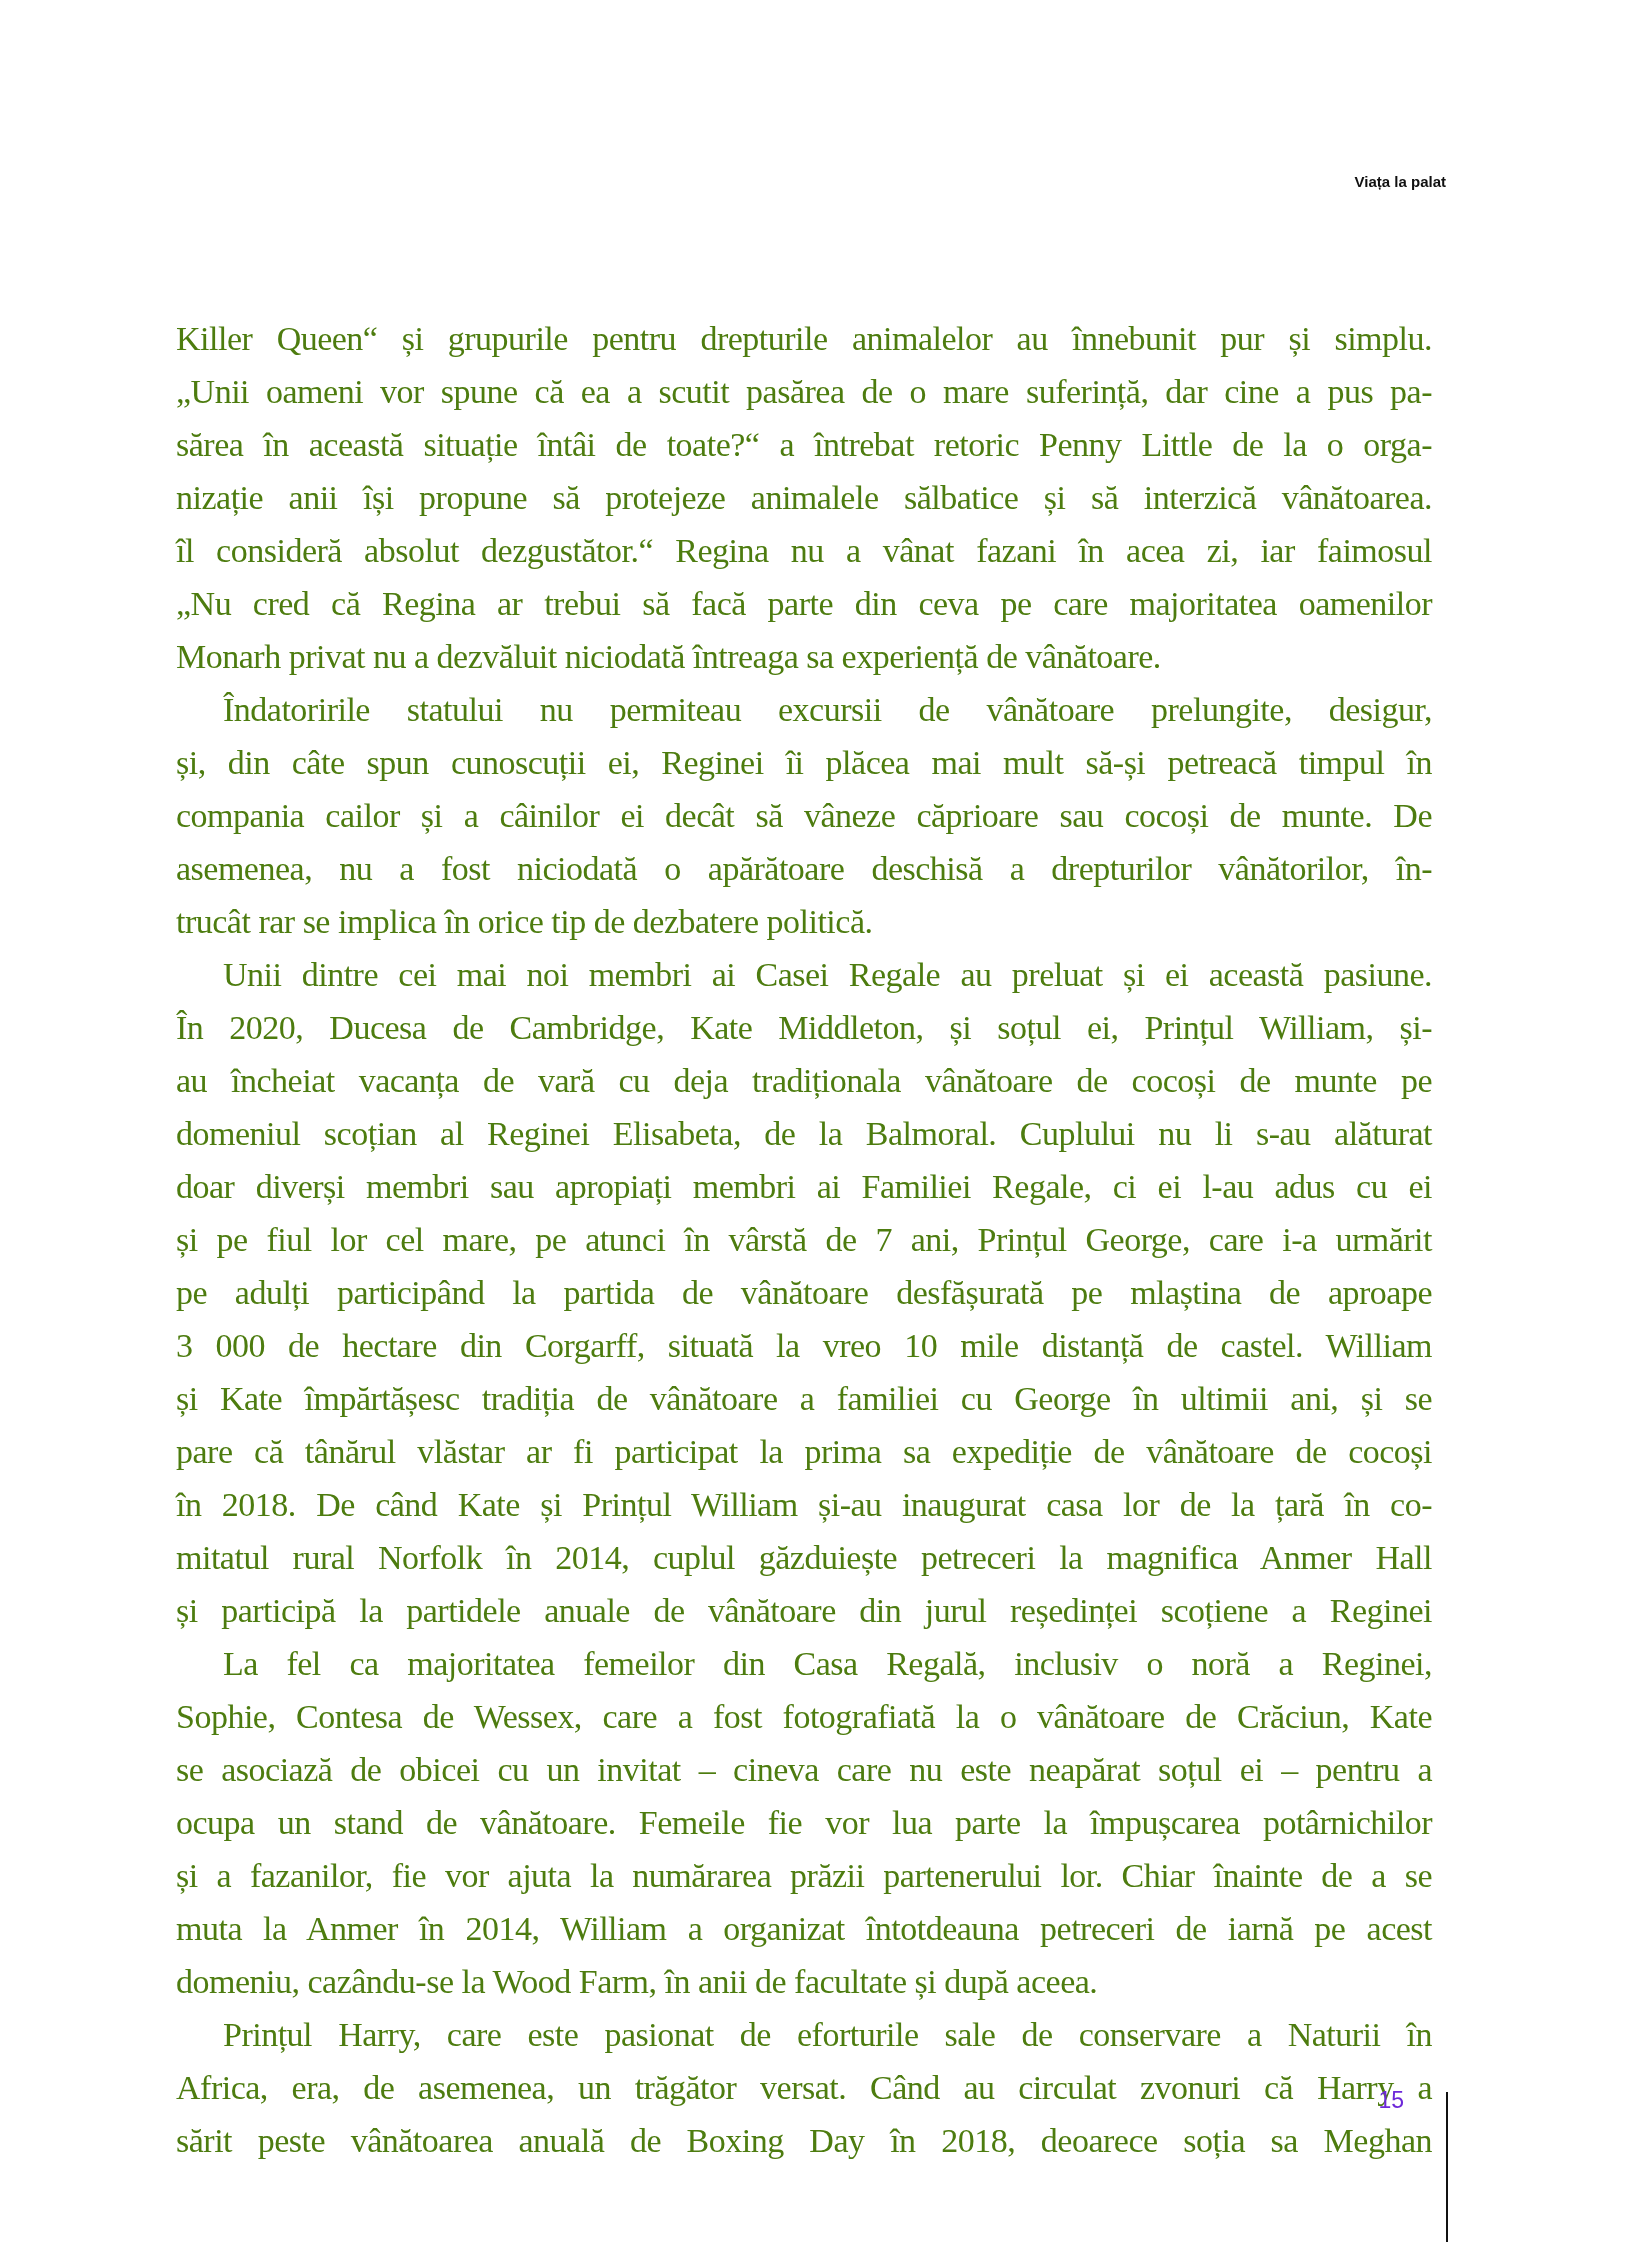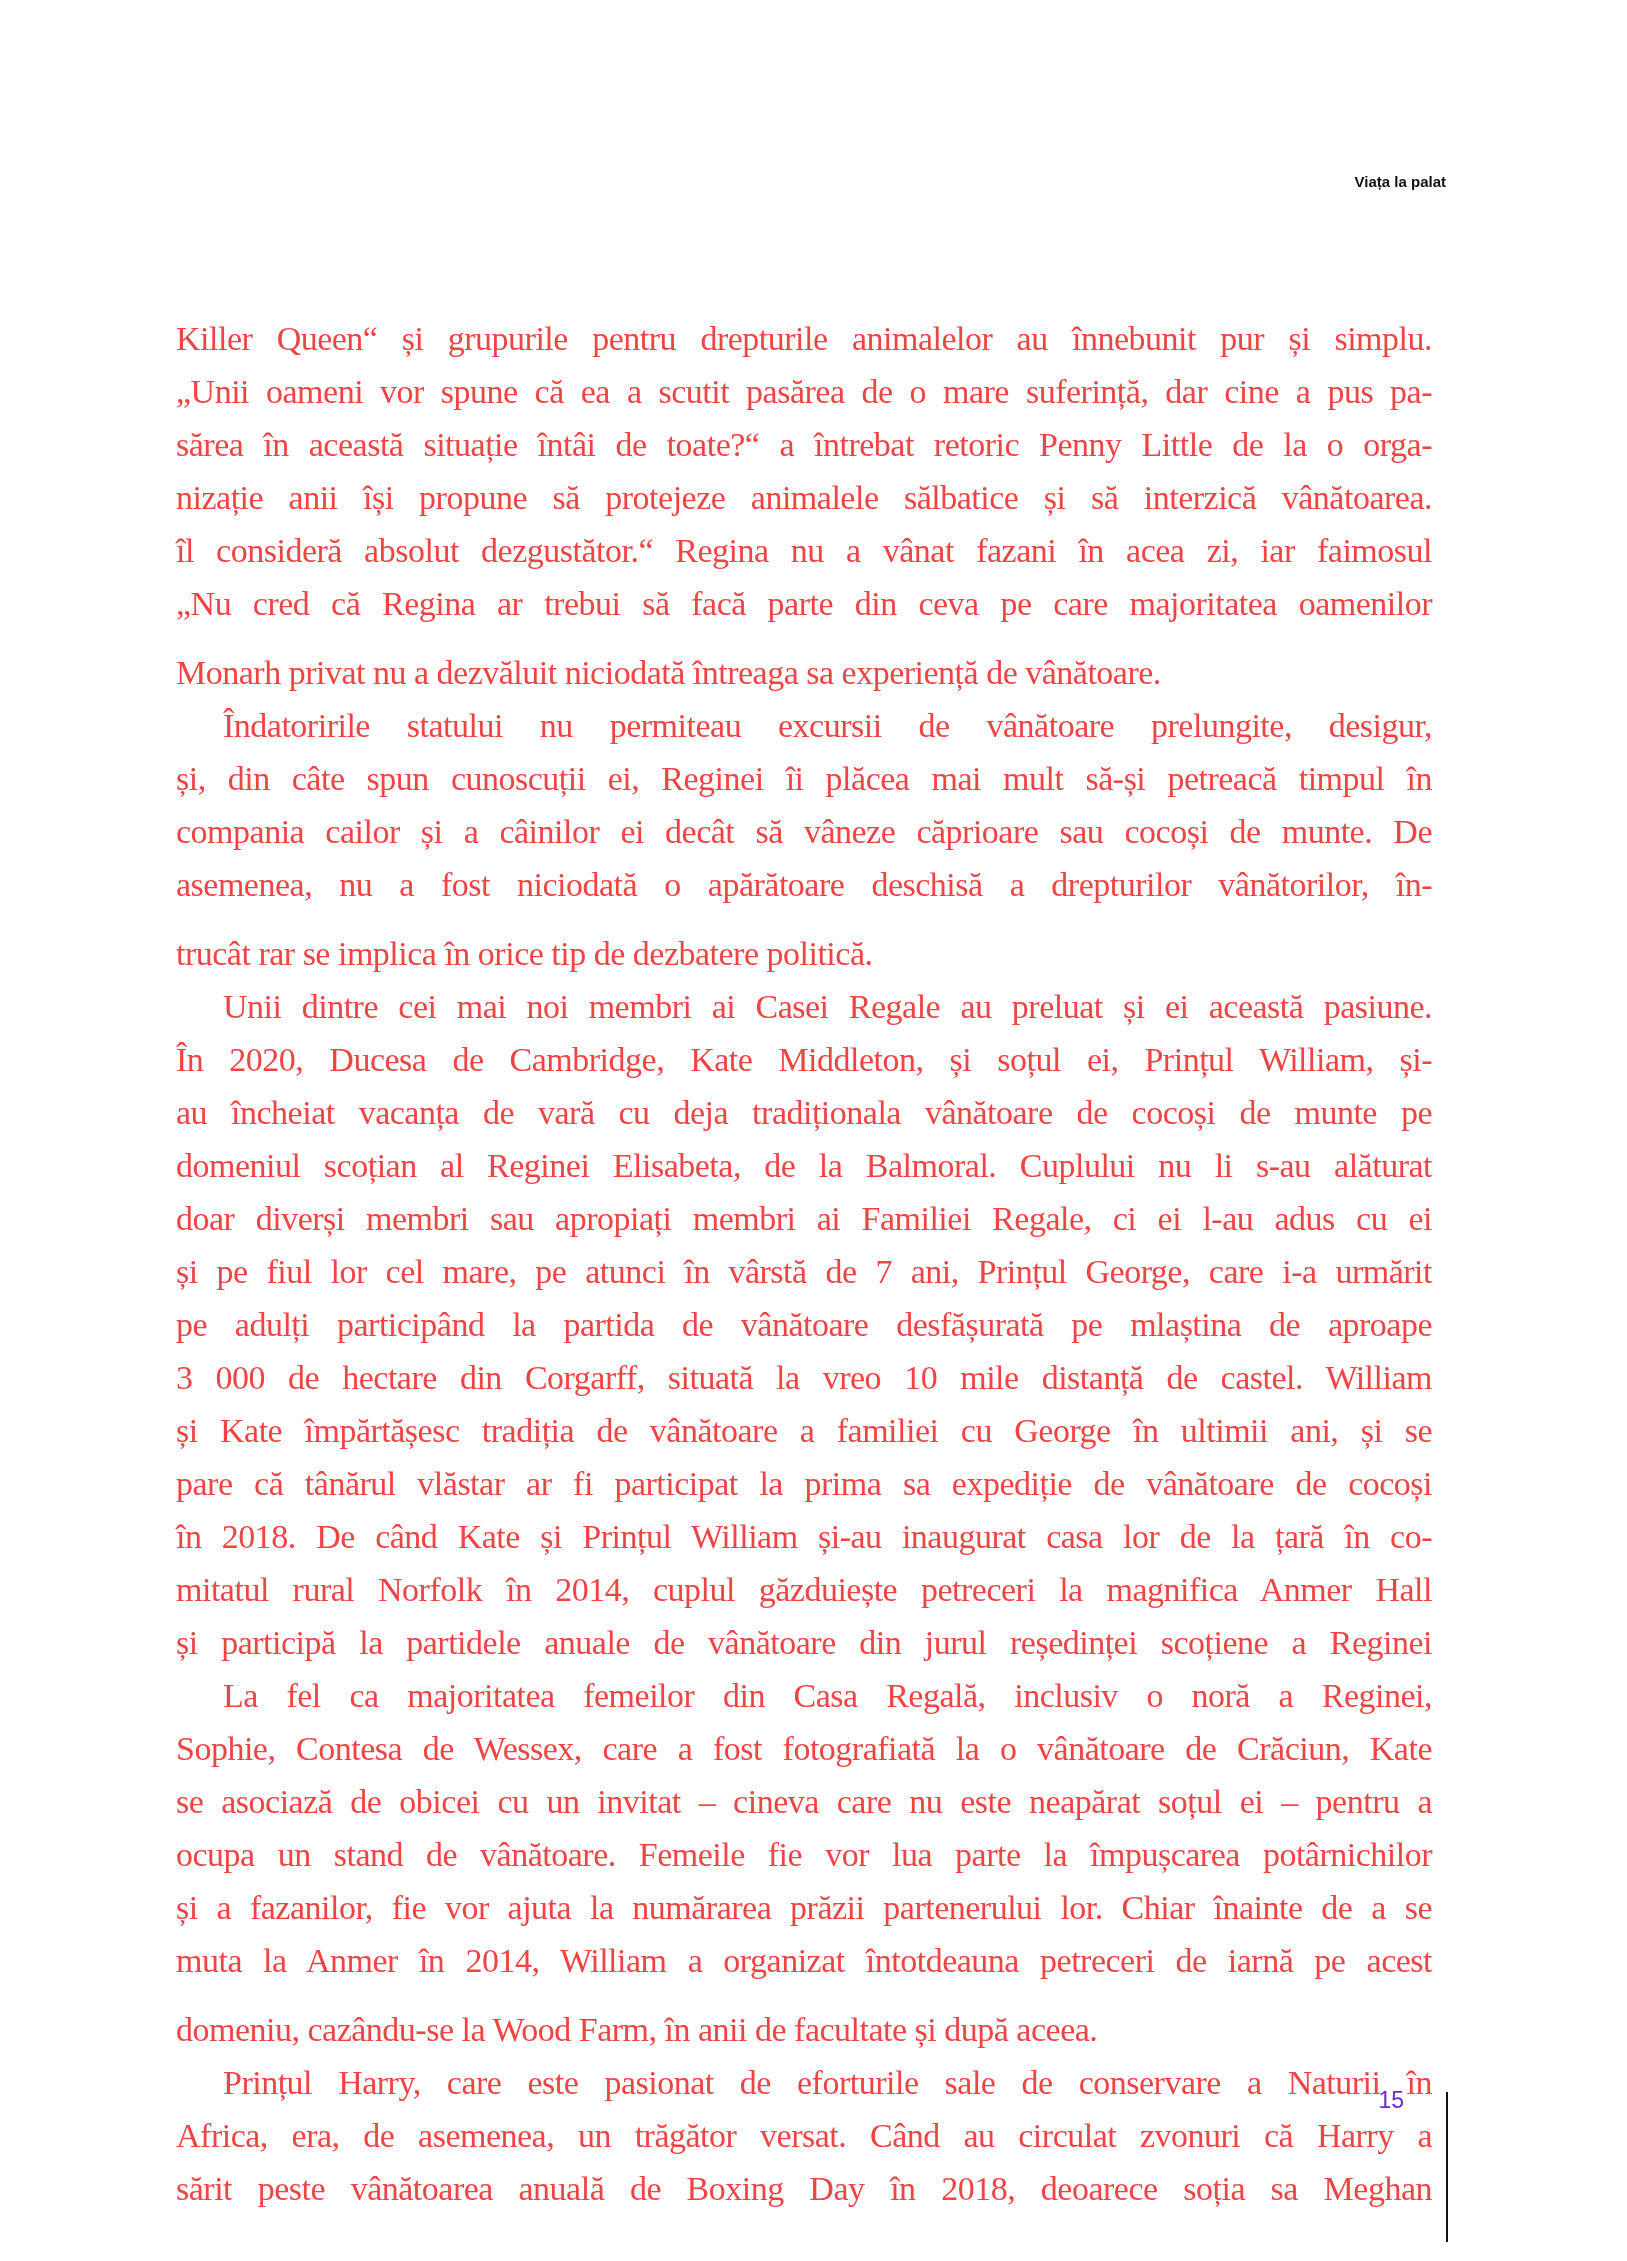--- a/index.html
+++ b/index.html
@@ -5,29 +5,29 @@
   html, body { margin: 0; padding: 0; background: #ffffff; }
   body { width: 1628px; height: 2261px; position: relative; overflow: hidden; }
   .running-head {
     position: absolute; left: 1225px; width: 986px; left: 0; top: 173px;
     width: 1446px; text-align: right;
     font-family: "Liberation Sans", sans-serif; font-weight: bold;
     font-size: 15px; color: #111;
   }
   .text-block {
     position: absolute; left: 176px; top: 312px; width: 1256px;
-    font-family: "Liberation Serif", serif; font-size: 34px; color: #ef4444;
+    font-family: "Liberation Serif", serif; font-size: 34px; color: #4d7c0f;
   }
   .line {
     height: 53px; line-height: 53px; white-space: nowrap;
     text-align: justify; text-align-last: justify;
     transform-origin: left center; letter-spacing: -0.5px;
     font-stretch: condensed;
   }
-  .line.last { text-align-last: left; margin-top: 16px; }
+  .line.last { text-align-last: left; }
   .line.indent { padding-left: 47px; }
   .page-number {
     position: absolute; left: 1363px; width: 41px; top: 2087px; text-align: right;
     font-family: "Liberation Sans", sans-serif; font-size: 23px; color: #6d28d9;
   }
   .edge-rule {
     position: absolute; left: 1446px; top: 2092px; width: 2.3px; height: 150px; background: #111;
   }
 </style>
 </head>

